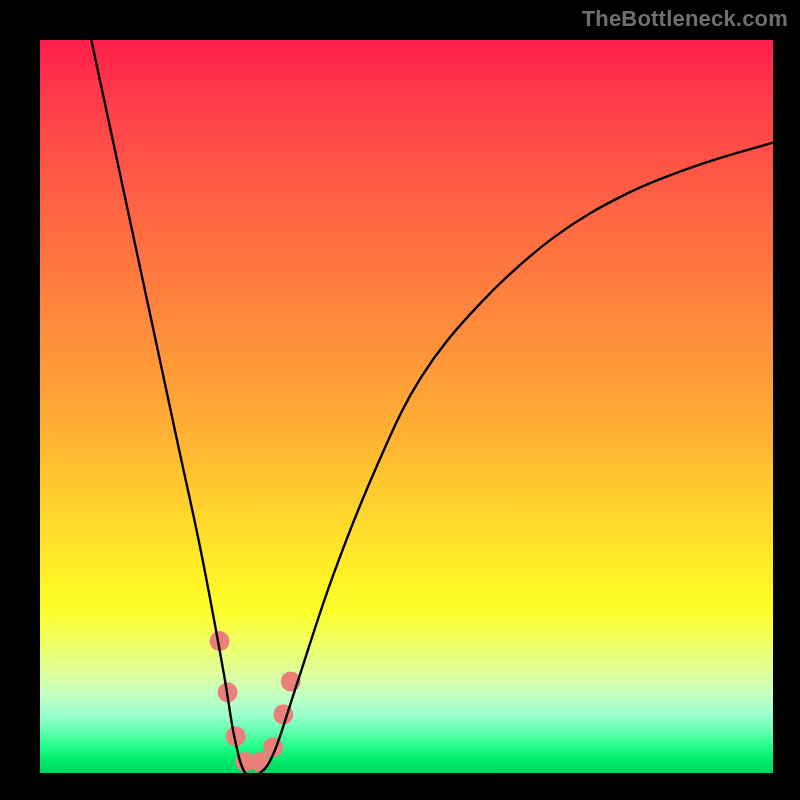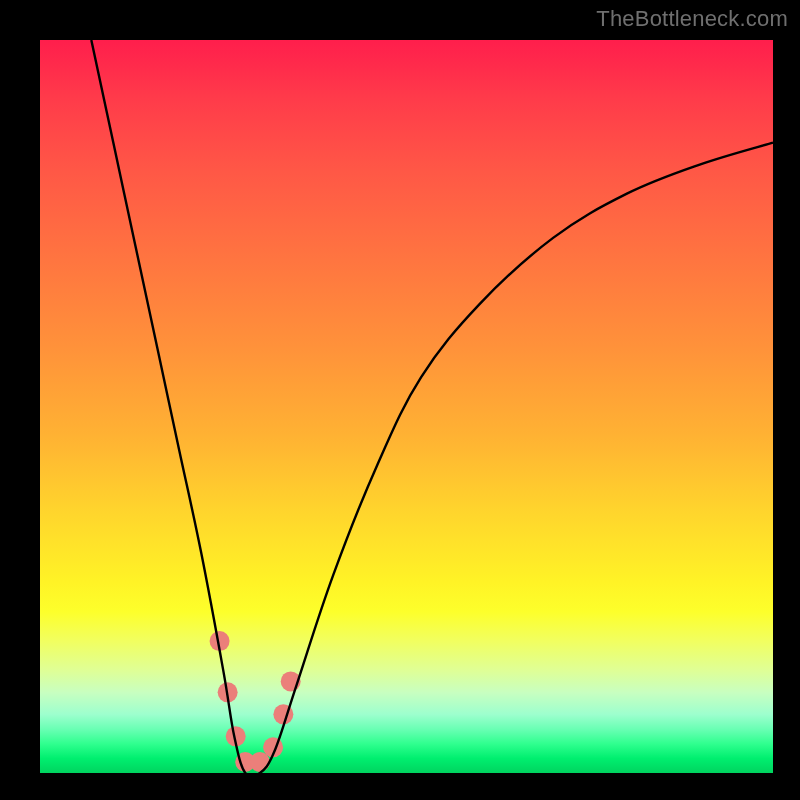--- a/index.html
+++ b/index.html
@@ -45,21 +45,21 @@
       #00d45f 100%
     );
   }
   .watermark {
     position: absolute;
     top: 6px;
     right: 12px;
     color: #6f6f6f;
     font-size: 22px;
     letter-spacing: 0.2px;
-    font-weight: 400;
+    font-weight: 700;
   }
   svg.curve {
     position: absolute;
     left: 0;
     top: 0;
     width: 733px;
     height: 733px;
     overflow: visible;
   }
 </style>

